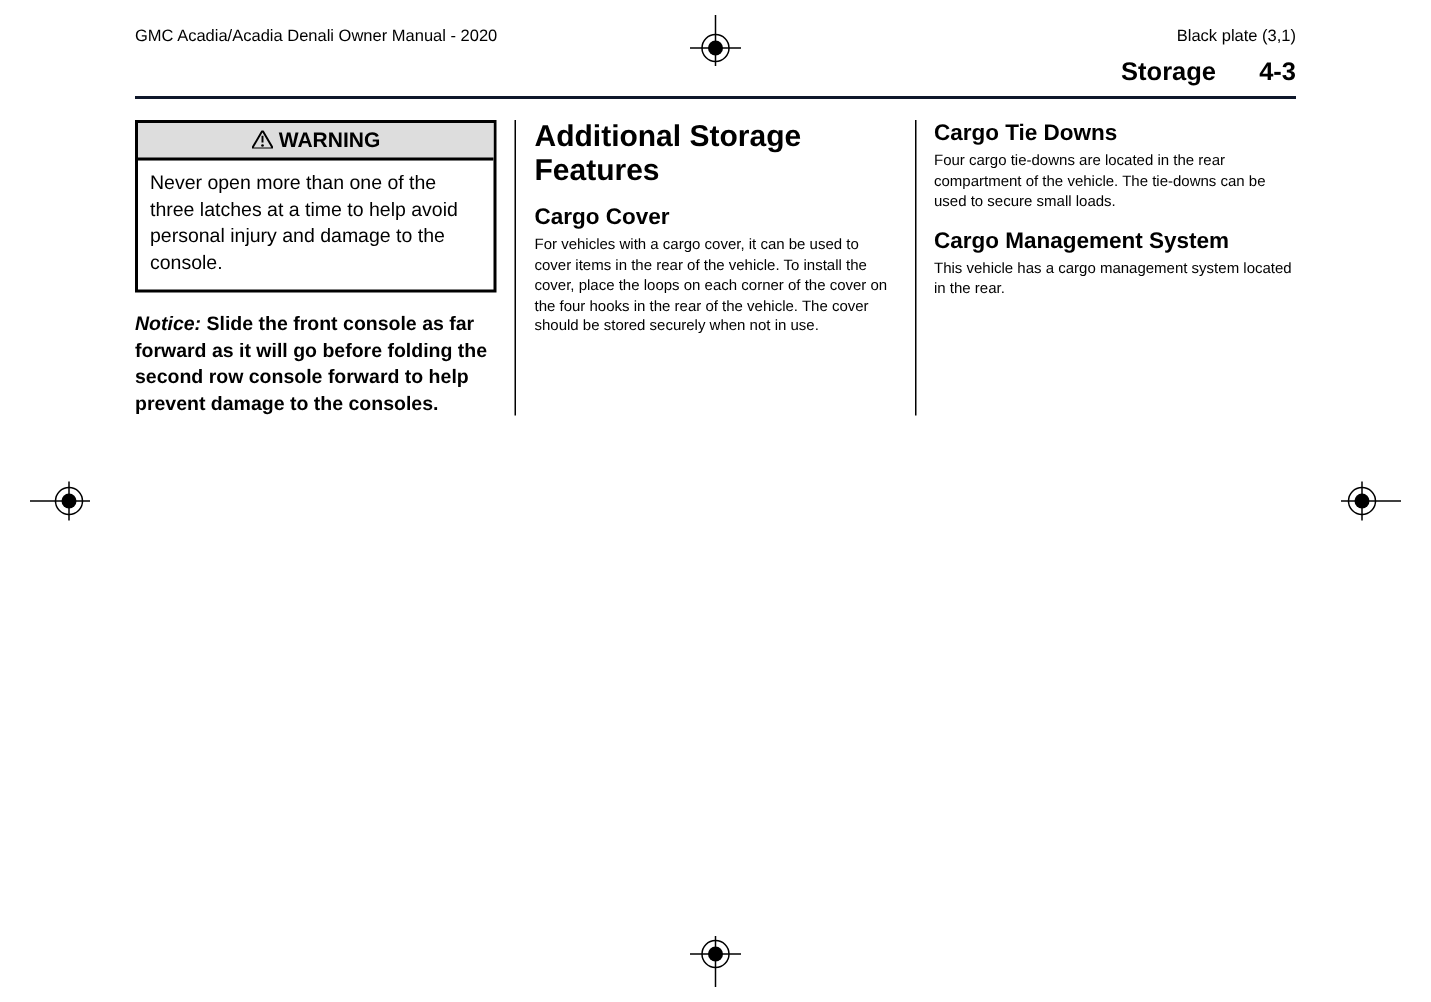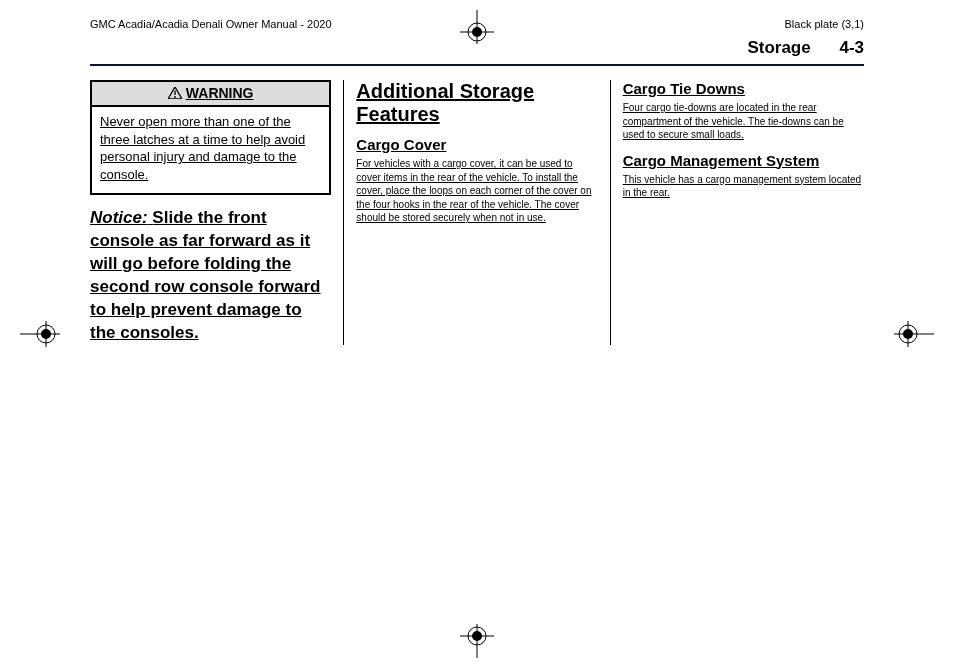--- a/index.html
+++ b/index.html
@@ -51,21 +51,20 @@
       border-bottom: 2px solid #0f172a;
       padding-bottom: 6px;
       text-align: right;
       font-weight: bold;
       font-size: 17px;
     }
     .page-header .sec-name { margin-right: 24px; }
     .columns {
       display: flex;
       margin: 14px 90px 0 90px;
-      text-decoration: underline;
     }
     .col {
       flex: 1;
       padding: 0 12px;
     }
     .col + .col {
       border-left: 1px solid #000;
     }
     .col:first-child { padding-left: 0; }
     .col:last-child { padding-right: 0; }
@@ -80,21 +79,21 @@
       border-bottom: 2px solid #000;
       padding: 3px 0;
       font-size: 14px;
     }
     .warning-body {
       padding: 6px 24px 10px 8px;
       line-height: 1.35;
       font-size: 13px;
     }
     .notice {
-      font-size: 17px;
+      font-size: 13px;
       line-height: 1.35;
     }
     .notice-label { font-weight: bold; font-style: italic; }
     .notice-text { font-weight: bold; }
     h1.section {
       font-size: 20px;
       font-weight: bold;
       margin-bottom: 10px;
       line-height: 1.15;
     }

